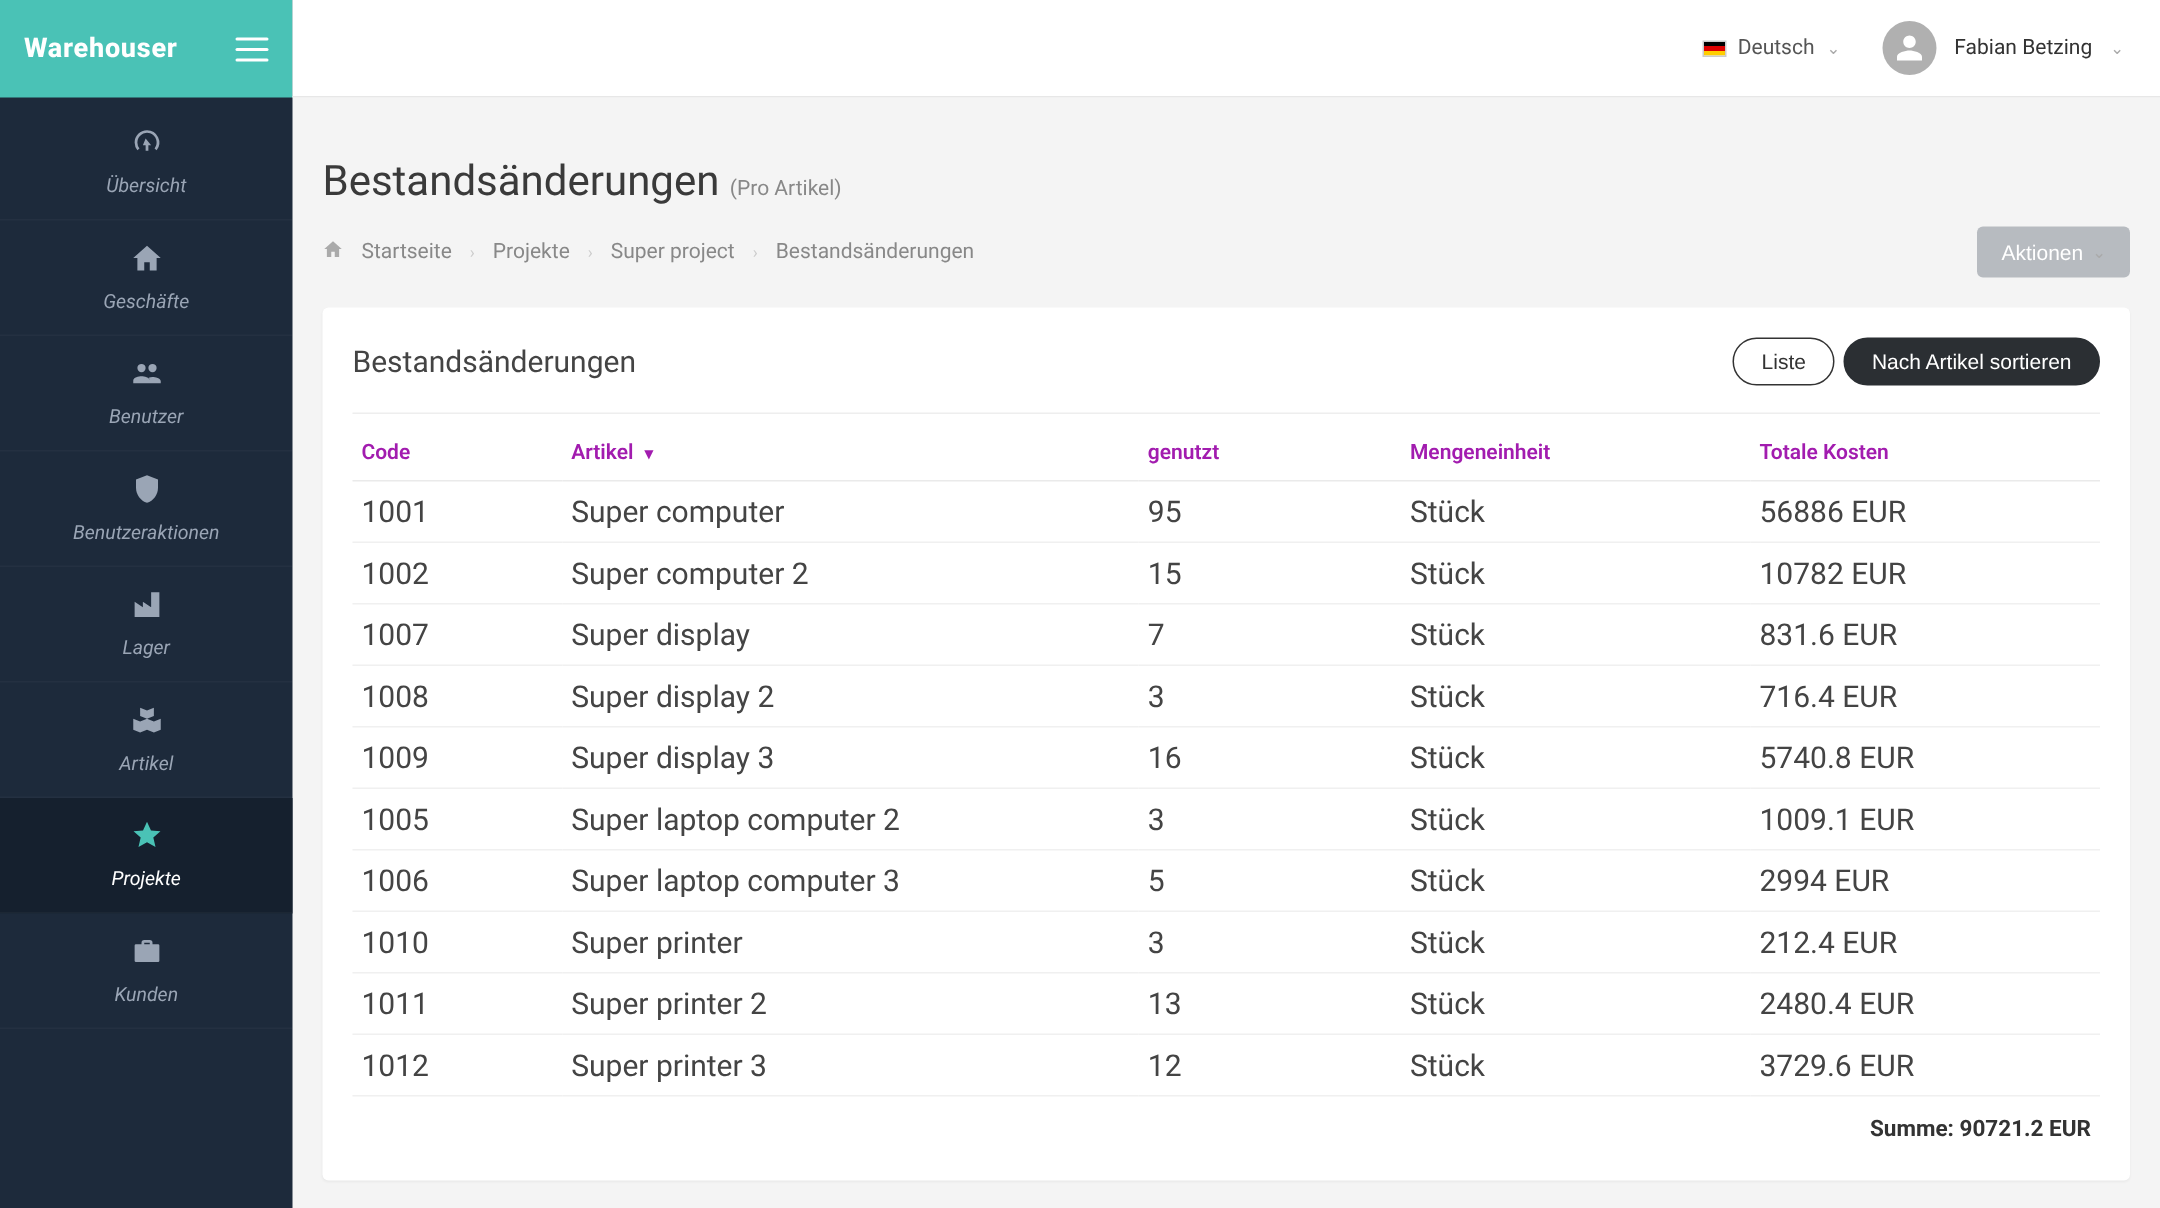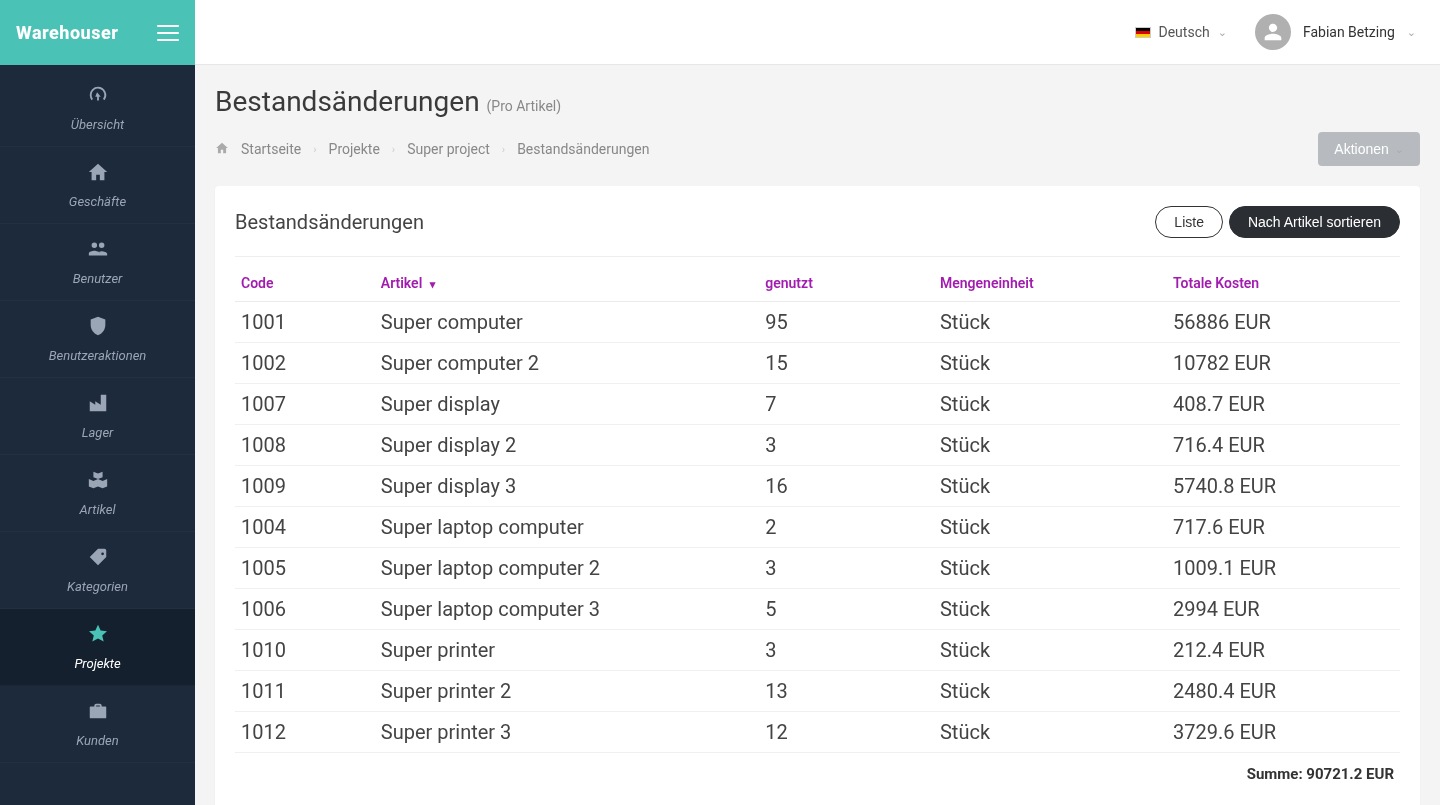--- a/index.html
+++ b/index.html
@@ -23,21 +23,21 @@
 .main { flex: 1; display: flex; flex-direction: column; min-width: 0; }
 .topbar { background: #fff; height: 65px; display: flex; align-items: center; justify-content: flex-end; padding: 0 24px; border-bottom: 1px solid #e7e7e7; gap: 28px; }
 .lang { display: flex; align-items: center; gap: 8px; color: #555; cursor: pointer; }
 .flag { width: 16px; height: 11px; display: inline-block; background: linear-gradient(to bottom, #000 0 33%, #dd0000 33% 66%, #ffce00 66% 100%); border: 1px solid #ccc; }
 .chev { font-size: 11px; color: #aaa; }
 .user { display: flex; align-items: center; gap: 12px; cursor: pointer; }
 .avatar { width: 36px; height: 36px; border-radius: 50%; background: #b0b0b0; display: flex; align-items: center; justify-content: center; color: #fff; }
 .avatar svg { width: 20px; height: 20px; fill: #fff; }
 
 .content { padding: 20px; }
-.page-title { font-size: 28px; font-weight: 400; color: #3a3a3a; margin-bottom: 14px; }
+.page-title { font-size: 28px; font-weight: 400; color: #3a3a3a; margin-bottom: 14px; margin-top: 19px; }
 .page-title .sub { font-size: 14px; color: #888; font-weight: 400; }
 
 .crumbs-row { display: flex; align-items: center; justify-content: space-between; margin-bottom: 20px; }
 .crumbs { display: flex; align-items: center; gap: 12px; color: #888; font-size: 14px; }
 .crumbs a { color: #888; text-decoration: none; }
 .crumbs .sep { color: #ccc; font-size: 11px; }
 .crumbs .home-icon { color: #aaa; }
 .actions-btn { background: #b7bbc0; color: #fff; border: none; padding: 9px 16px; border-radius: 4px; font-size: 14px; cursor: pointer; display: flex; align-items: center; gap: 6px; }
 
 .card { background: #fff; border-radius: 4px; padding: 20px; box-shadow: 0 1px 2px rgba(0,0,0,0.05); }
@@ -100,26 +100,20 @@
           <span class="icon"><svg viewBox="0 0 24 24">
               <path d="M3 21V10l6 4V10l6 4V3h6v18H3z"></path>
             </svg></span>
           <span class="label">Lager</span>
         </div>
         <div class="nav-item">
           <span class="icon"><svg viewBox="0 0 24 24">
               <path d="M7 3l5 2 5-2v6l-5 2-5-2V3zM2 11l5 2 5-2v8l-5 2-5-2v-8zm10 0l5 2 5-2v8l-5 2-5-2v-8z"></path>
             </svg></span>
           <span class="label">Artikel</span>
-        </div>
-        <div class="nav-item">
-          <span class="icon"><svg viewBox="0 0 24 24">
-              <path d="M21 12l-9 9-9-9 9-9h7a2 2 0 012 2v7zm-4-5a1.5 1.5 0 100 3 1.5 1.5 0 000-3z"></path>
-            </svg></span>
-          <span class="label">Kategorien</span>
         </div>
         <div class="nav-item active">
           <span class="icon"><svg viewBox="0 0 24 24">
               <path d="M12 2l2.9 6.3 6.9.6-5.2 4.6 1.6 6.8L12 16.9 5.8 20.3l1.6-6.8L2.2 8.9l6.9-.6L12 2z"></path>
             </svg></span>
           <span class="label">Projekte</span>
         </div>
         <div class="nav-item">
           <span class="icon"><svg viewBox="0 0 24 24">
               <path d="M10 4h4a2 2 0 012 2v1h4a1 1 0 011 1v11a1 1 0 01-1 1H4a1 1 0 01-1-1V8a1 1 0 011-1h4V6a2 2 0 012-2zm0 3h4V6h-4v1z"></path>
@@ -207,42 +201,35 @@
                 <td>Super computer 2</td>
                 <td>15</td>
                 <td>Stück</td>
                 <td>10782 EUR</td>
               </tr>
               <tr>
                 <td>1007</td>
                 <td>Super display</td>
                 <td>7</td>
                 <td>Stück</td>
-                <td>408.7 EUR</td>
+                <td>831.6 EUR</td>
               </tr>
               <tr>
                 <td>1008</td>
                 <td>Super display 2</td>
                 <td>3</td>
                 <td>Stück</td>
                 <td>716.4 EUR</td>
               </tr>
               <tr>
                 <td>1009</td>
                 <td>Super display 3</td>
                 <td>16</td>
                 <td>Stück</td>
                 <td>5740.8 EUR</td>
-              </tr>
-              <tr>
-                <td>1004</td>
-                <td>Super laptop computer</td>
-                <td>2</td>
-                <td>Stück</td>
-                <td>717.6 EUR</td>
               </tr>
               <tr>
                 <td>1005</td>
                 <td>Super laptop computer 2</td>
                 <td>3</td>
                 <td>Stück</td>
                 <td>1009.1 EUR</td>
               </tr>
               <tr>
                 <td>1006</td>

